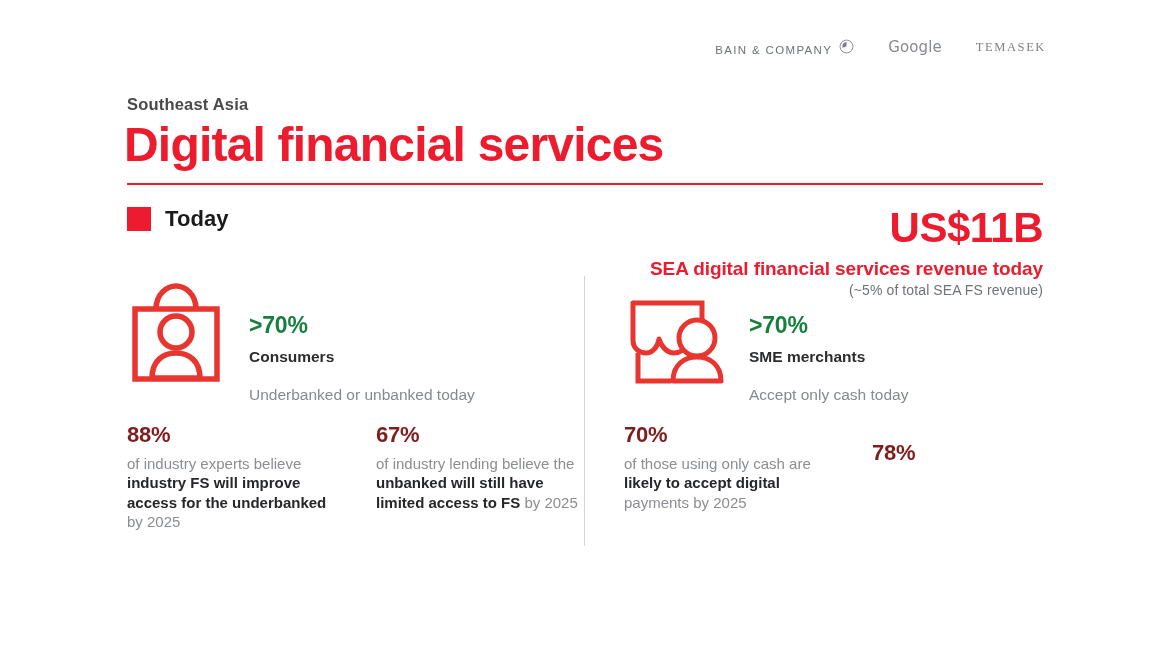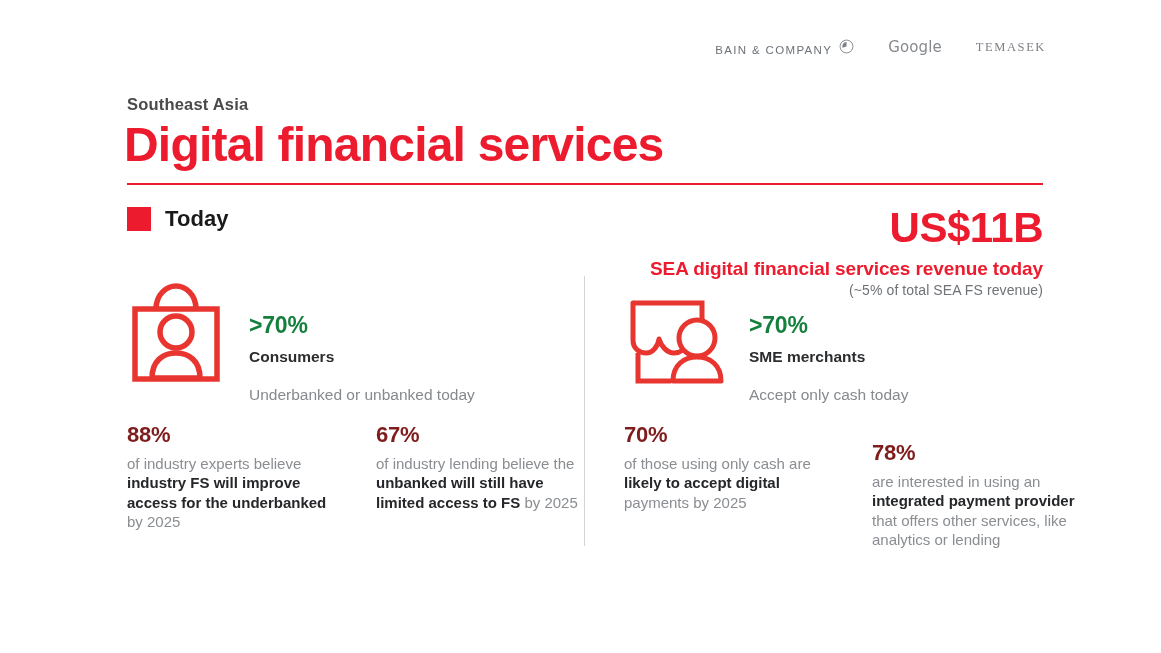--- a/index.html
+++ b/index.html
@@ -277,15 +277,14 @@
   <div class="stat-col" style="left:376px; top:423px;">
     <div class="num">67%</div>
     <div class="body"><span>of industry lending believe the </span><b>unbanked will still have limited access to FS </b><span>by 2025</span></div>
   </div>
   <div class="stat-col" style="left:624px; top:423px;">
     <div class="num">70%</div>
     <div class="body"><span>of those using only cash are </span><b>likely to accept digital </b><span>payments by 2025</span></div>
   </div>
   <div class="stat-col" style="left:872px; top:441px;">
     <div class="num">78%</div>
-    <div class="body"><span>are interested in using an </span><b>integrated payment provider </b><span>that offers other services, like analytics or lending</span></div>
   </div>
 </div>
 
 </body></html>

